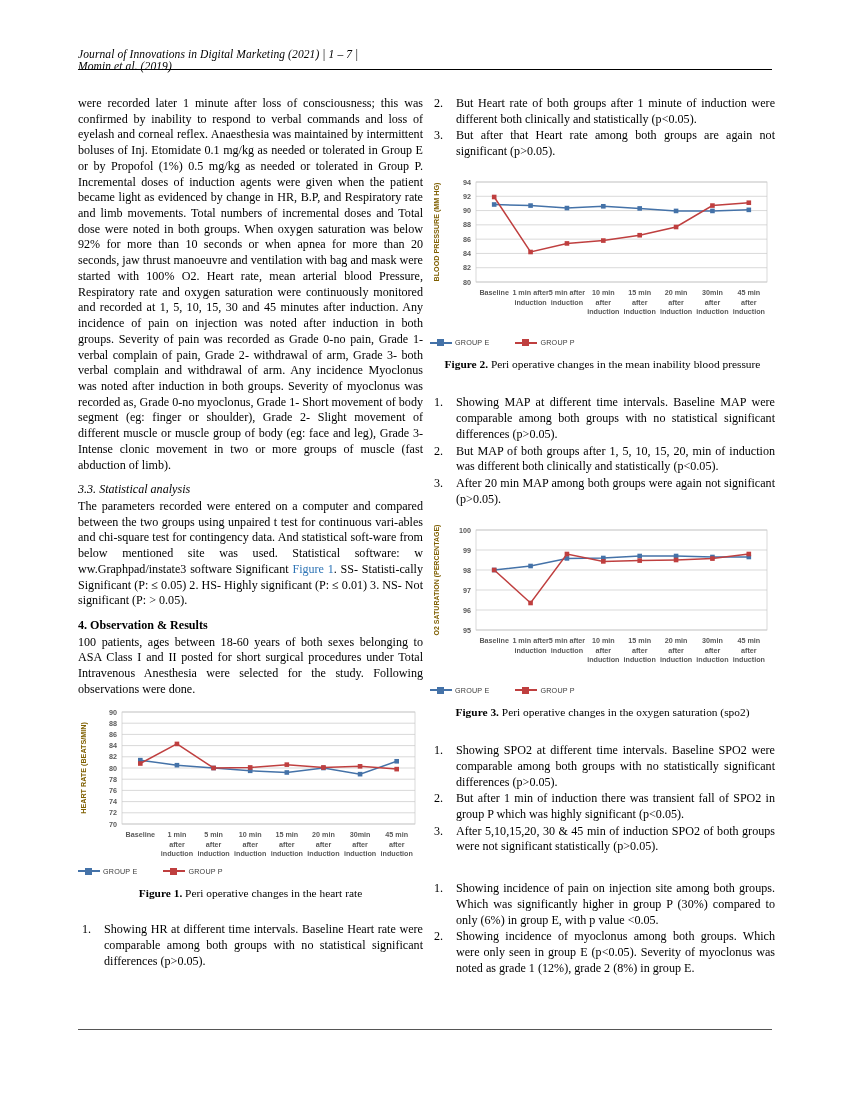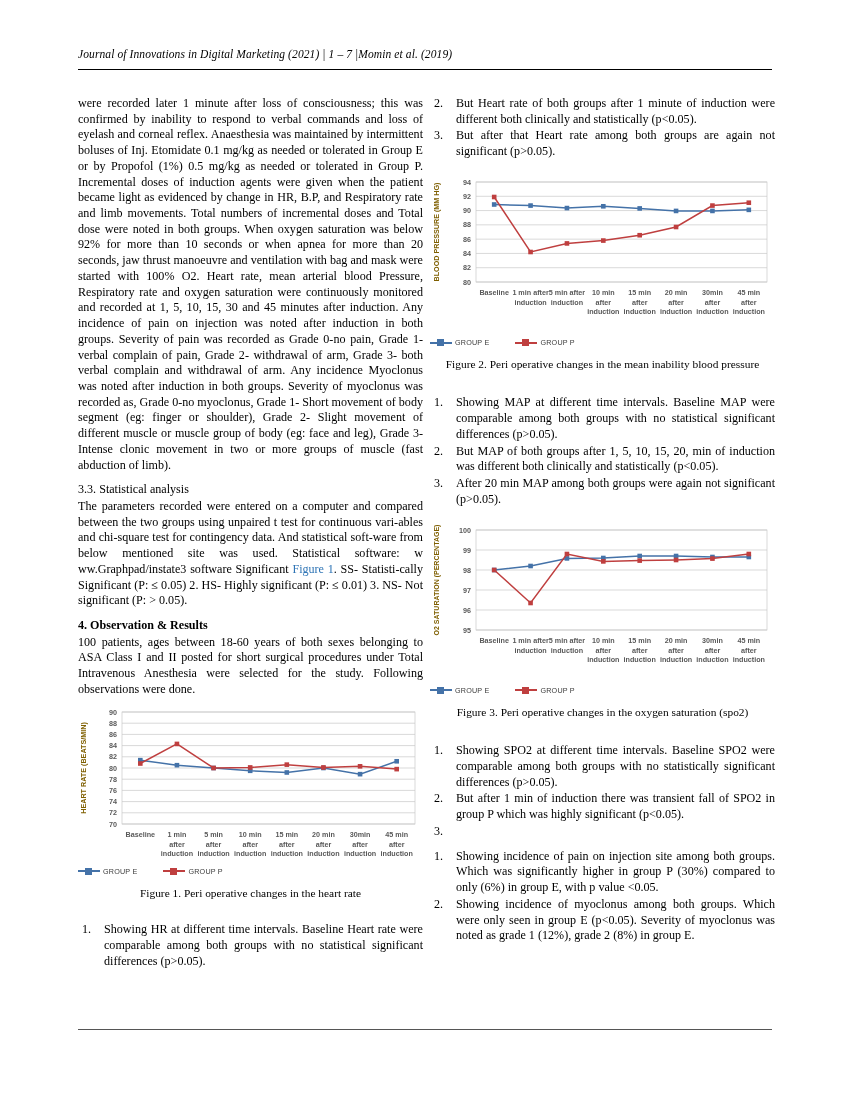--- a/index.html
+++ b/index.html
@@ -22,24 +22,26 @@
     height: 1100px;
   }
 
   
   .runhead {
     position: absolute;
     left: 78px;
     top: 48px;
     width: 694px;
     display: flex;
+    justify-content: space-between;
     align-items: baseline;
     font-style: italic;
     font-size: 11.5px;
     letter-spacing: 0.1px;
+    flex-direction: column;
   }
   .runhead-rule {
     position: absolute;
     left: 78px;
     top: 69px;
     width: 694px;
     height: 1px;
     background: #000;
   }
 
@@ -60,20 +62,21 @@
   p.body {
     margin: 0 0 0 0;
     text-align: justify;
   }
   .sec-head {
     font-weight: bold;
     margin: 9px 0 1px 0;
     font-size: 12.1px;
   }
   .sec-head-italic {
+    font-style: italic;
     margin: 9px 0 1px 0;
     font-size: 12.1px;
     font-weight: normal;
   }
   .link { color: #2e74b5; margin-top: 40px; }
 
   
   ol.numlist {
     margin: 0;
     padding: 0;
@@ -92,21 +95,21 @@
   }
 
   
   .figure-block { margin-top: 6px; }
   .fig-caption {
     font-size: 11.4px;
     text-align: center;
     margin-top: 10px;
     line-height: 1.25;
   }
-  .fig-caption .lbl { font-weight: normal; }
+  .fig-caption .lbl { font-weight: bold; }
 
   .chart {
     position: relative;
     background: #fff;
   }
   .chart svg { display: block; }
 
   
   .legend {
     display: flex;
@@ -428,21 +431,21 @@
           </div>
         </div>
       <div class="fig-caption">
         <span class="lbl">Figure 3.</span><span> Peri operative changes in the oxygen saturation (spo2)</span>
       </div>
     </div>
 
     <ol class="numlist" id="list-after-fig3" style="margin-top:24px;">
         <li><span class="num">1.</span><span>Showing SPO2 at different time intervals. Baseline SPO2 were comparable among both groups with no statistically significant differences (p&gt;0.05).</span></li>
         <li><span class="num">2.</span><span>But after 1 min of induction there was transient fall of SPO2 in group P which was highly significant (p&lt;0.05).</span></li>
-        <li><span class="num">3.</span></li>
+        <li><span class="num">3.</span><span>After 5,10,15,20, 30 &amp; 45 min of induction SPO2 of both groups were not significant statistically (p&gt;0.05).</span></li>
       </ol>
 
     <ol class="numlist" id="list-final" style="margin-top:26px;">
         <li><span class="num">1.</span><span>Showing incidence of pain on injection site among both groups. Which was significantly higher in group P (30%) compared to only (6%) in group E, with p value &lt;0.05.</span></li>
         <li><span class="num">2.</span><span>Showing incidence of myoclonus among both groups. Which were only seen in group E (p&lt;0.05). Severity of myoclonus was noted as grade 1 (12%), grade 2 (8%) in group E.</span></li>
       </ol>
   </div>
 
   <div class="footer-rule"></div>
 

